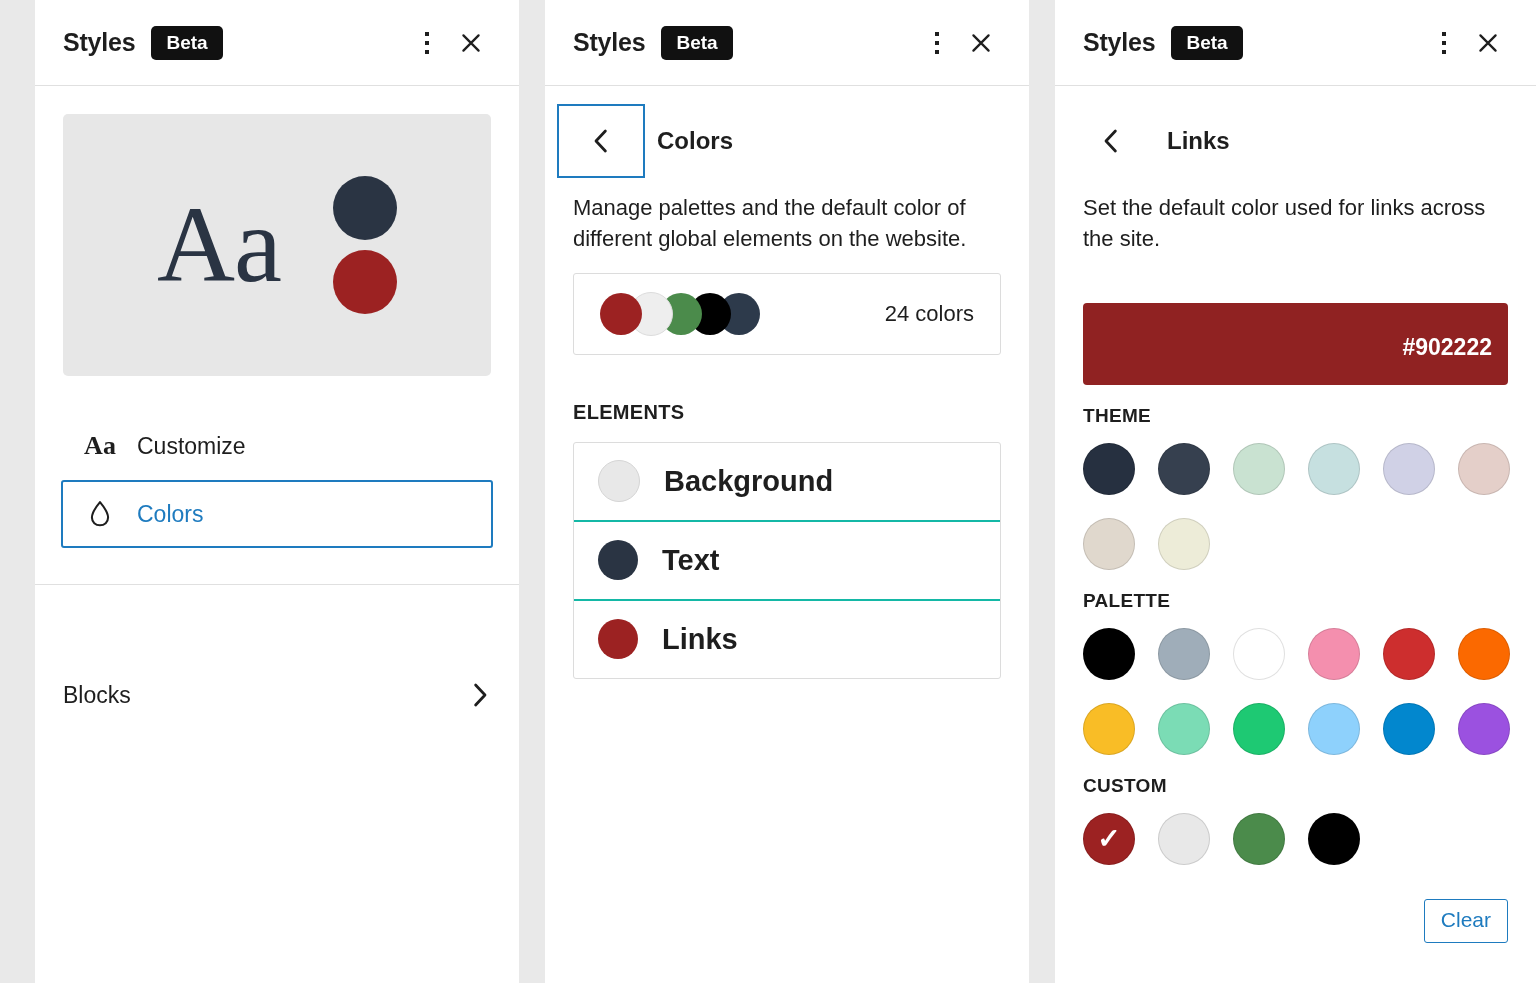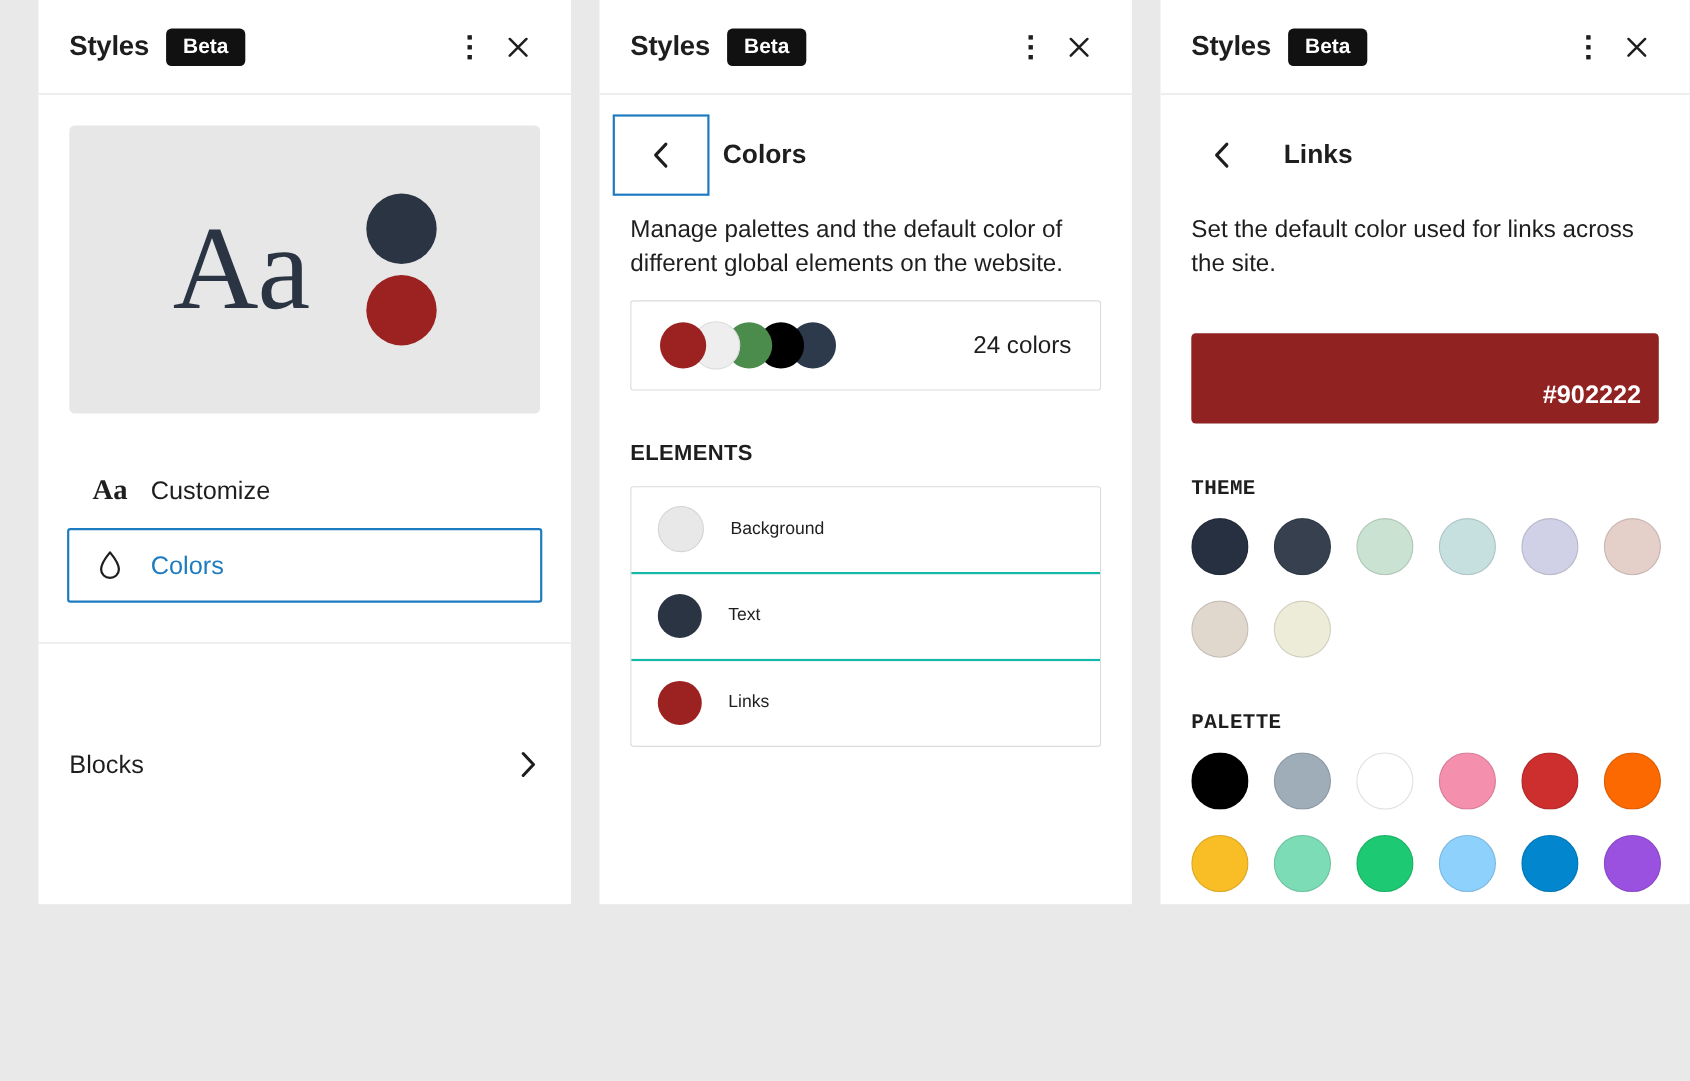--- a/index.html
+++ b/index.html
@@ -20,21 +20,21 @@
     display: flex;
     gap: 26px;
     padding-left: 35px;
     box-sizing: border-box;
   }
 
   
   .panel {
     background: #ffffff;
     width: 484px;
-    height: 822px;
+    height: 983px;
     box-sizing: border-box;
     position: relative;
     display: flex;
     flex-direction: column;
     overflow: hidden;
   }
   .panel.third { width: 481px; }
 
   
   .panel-header {
@@ -269,49 +269,49 @@
     cursor: pointer;
   }
   .element-row:first-child { border-top: none; }
   .element-dot {
     width: 40px;
     height: 40px;
     border-radius: 50%;
     flex: none;
   }
   .element-label {
-    font-size: 16px;
-    color: #1e1e1e;
+    font-size: 29px;
+    color: #1e1e1e;
+    font-weight: bold;
   }
 
   
   .color-bar {
     margin: 48px 28px 0 28px;
     height: 82px;
     border-radius: 4px;
     display: flex;
     align-items: flex-end;
     justify-content: flex-end;
-    padding: 0 16px 13px 0;
+    padding: 0 16px 24px 0;
     box-sizing: border-box;
     cursor: pointer;
   }
   .color-bar-value {
     color: #ffffff;
     font-size: 23px;
     font-weight: bold;
   }
   .swatch-section-label {
     padding: 0 28px;
-    margin-top: 48px;
+    margin-top: 20px;
     font-size: 19px;
     font-weight: bold;
     letter-spacing: 0.3px;
     color: #1e1e1e;
-    font-family: Liberation Mono, monospace;
   }
   .swatch-grid {
     padding: 0 28px;
     margin-top: 16px;
     display: grid;
     grid-template-columns: repeat(6, 52px);
     gap: 23px 23px;
   }
   .swatch {
     width: 52px;

